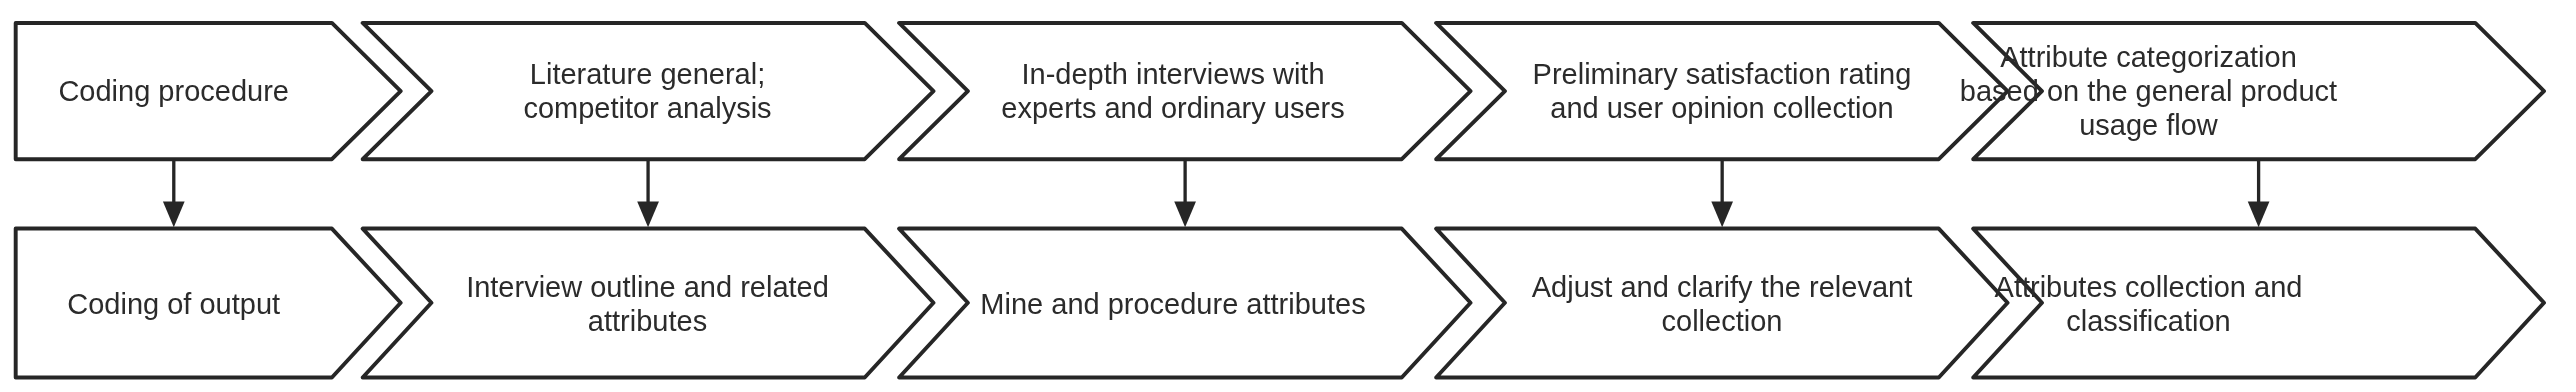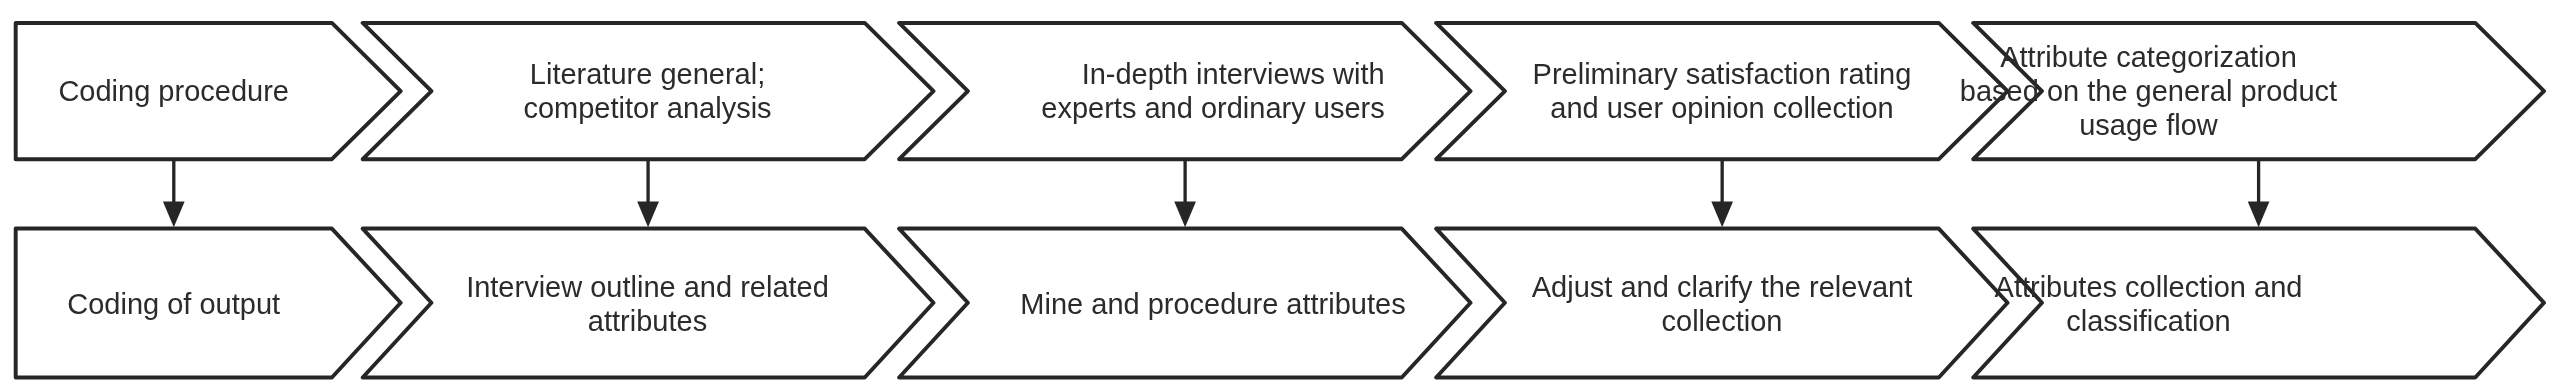--- a/index.html
+++ b/index.html
@@ -35,21 +35,21 @@
     white-space: pre;
     font-size: 29px;
     line-height: 34px;
     color: #2b2b2b;
     pointer-events: none;
   }
   .row-top .cell-text { top: 23px; height: 136px; }
   .row-bottom .cell-text { top: 229px; height: 149px; }
   .c1 { left: 15.7px;   width: 316px; text-align: center; }
   .c2 { left: 431px;  width: 433px; }
-  .c3 { left: 996px; width: 434px; text-align: right; }
+  .c3 { left: 956px; width: 434px; }
   .c4 { left: 1505px; width: 434px; }
   .c5 { left: 1932px; width: 433px; }
 </style>
 </head>
 <body>
 
 <div class="diagram">
 
   <svg viewBox="0 0 4269 650" preserveAspectRatio="none">
     <g fill="#ffffff" stroke="#262626" stroke-width="6.5" stroke-linejoin="round">

